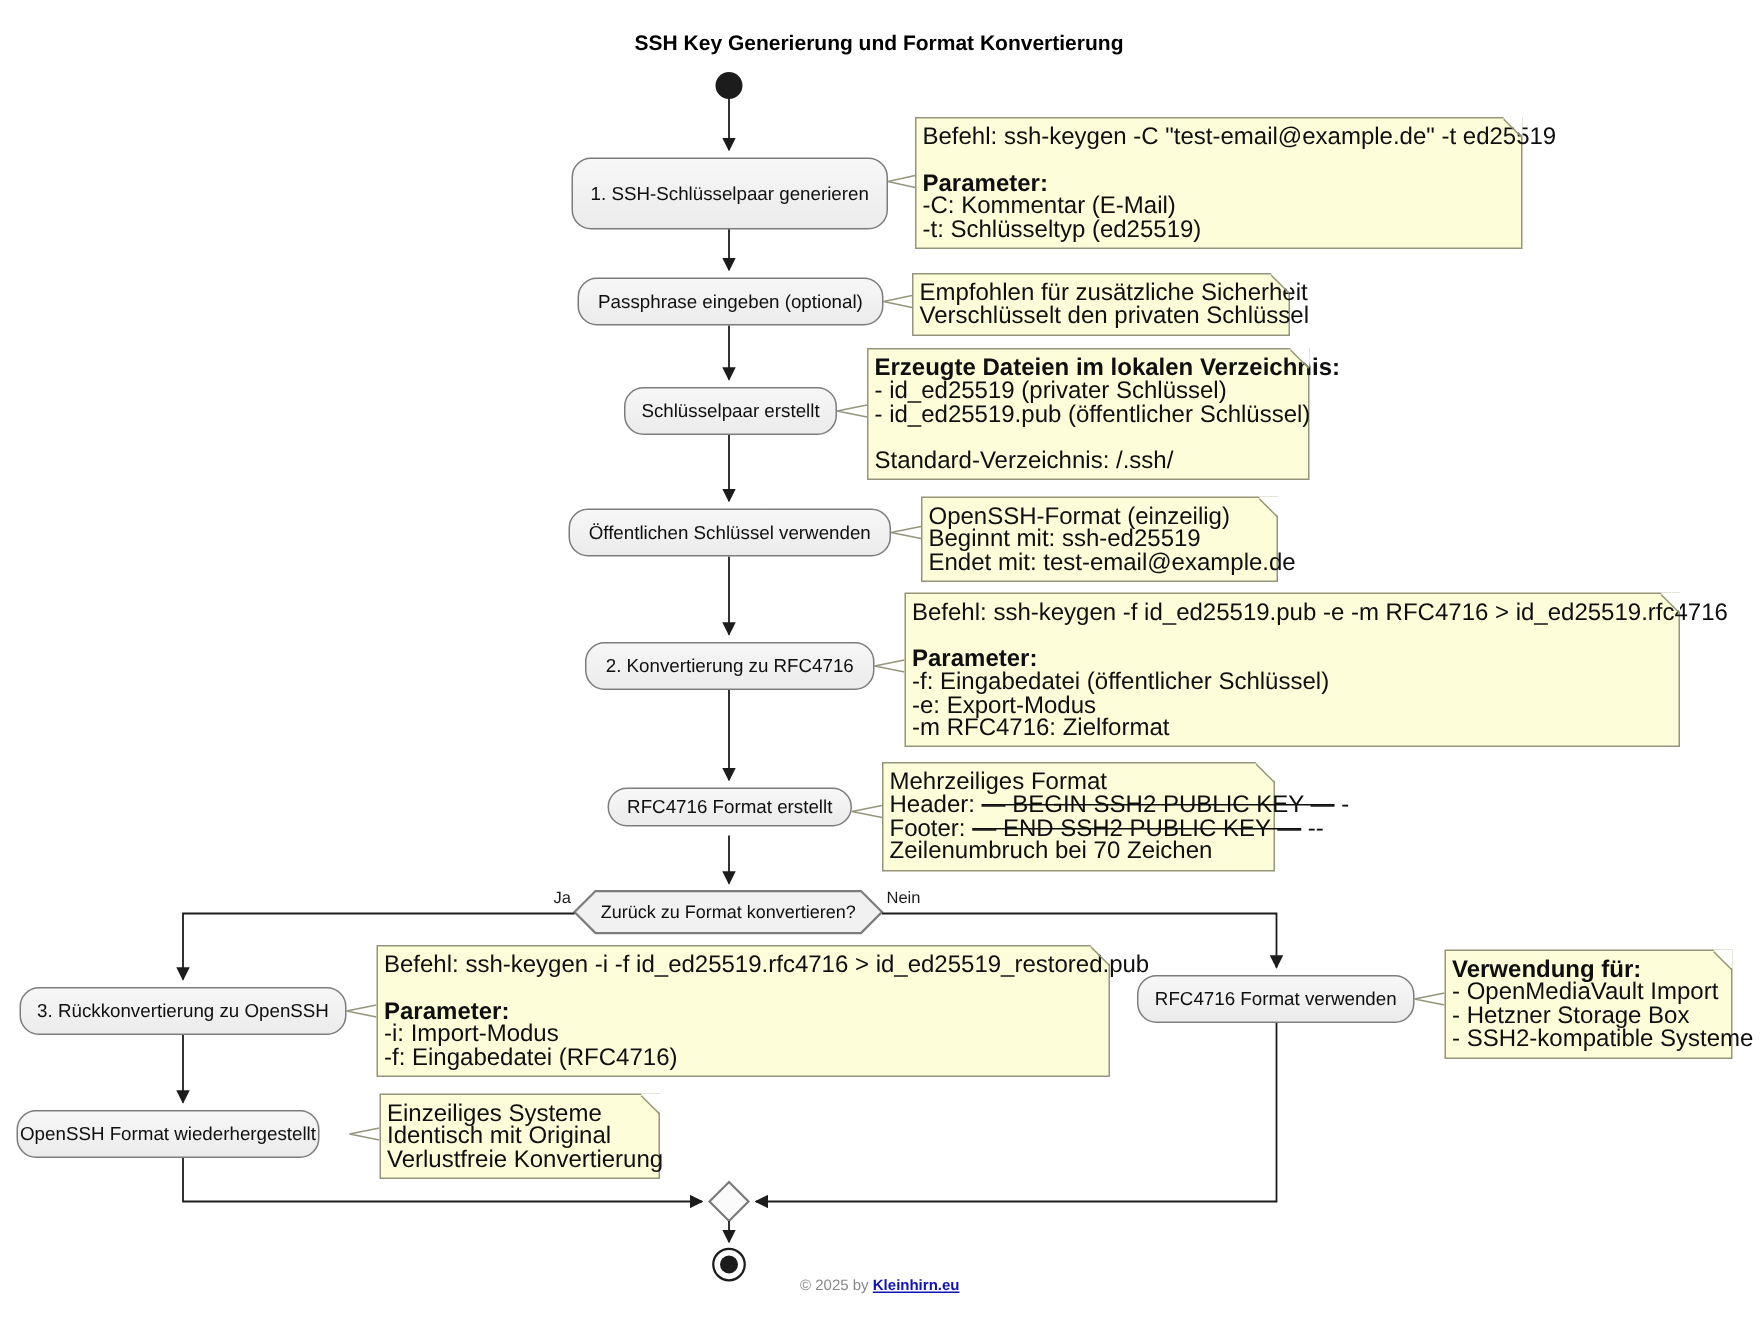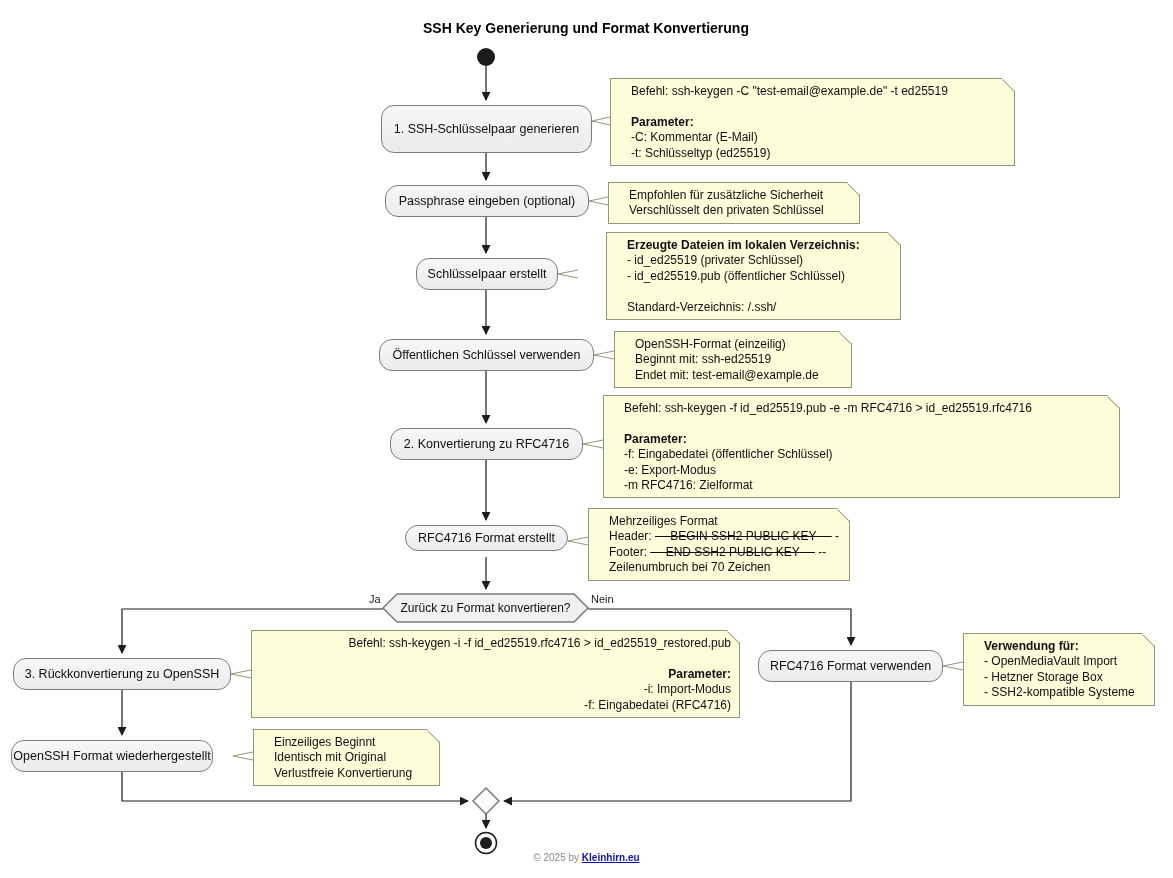--- a/index.html
+++ b/index.html
@@ -11,21 +11,21 @@
 
   .activity { position:absolute; box-sizing:border-box; display:flex; align-items:center; justify-content:center;
               background:linear-gradient(#f7f7f7,#ebebeb); border:1.5px solid #7c7c7c; border-radius:13px;
               font-size:12.5px; color:#0f0f0f; text-align:center; white-space:nowrap; }
 
   .decision-label { position:absolute; display:flex; align-items:center; justify-content:center;
                     font-size:12px; color:#0f0f0f; white-space:nowrap; }
   .branch-label { position:absolute; font-size:11px; color:#1a1a1a; }
 
   .note { position:absolute; box-sizing:border-box; background:#fdfdda; border:1px solid #95957d;
-          padding:5px 8px 4px 20px; font-size:12px; line-height:15.4px; color:#0f0f0f; }
+          padding:5px 8px 4px 4px; font-size:16px; line-height:15.4px; color:#0f0f0f; }
   .note::after { content:""; position:absolute; top:-1px; right:-1px; width:0; height:0;
                  border-top:13px solid #ffffff; border-left:13px solid transparent; }
   .note::before { content:""; position:absolute; top:5.5px; right:-2.5px; width:17px; height:1px;
                   background:#95957d; transform:rotate(45deg); z-index:2; }
   .nl { white-space:pre; }
   .nl-sp { height:15.4px; }
   .b { font-weight:bold; }
   .strike { text-decoration:line-through; }
 
   .footer { position:absolute; left:0; top:852px; width:1173px; text-align:center; font-size:10px; color:#888; }
@@ -103,21 +103,21 @@
     <div class="nl b">Parameter:</div>
     <div class="nl">-C: Kommentar (E-Mail)</div>
     <div class="nl">-t: Schlüsseltyp (ed25519)</div>
   </div>
 
   <div class="note" style="left:608px; top:182px; width:252px;">
     <div class="nl">Empfohlen für zusätzliche Sicherheit</div>
     <div class="nl">Verschlüsselt den privaten Schlüssel</div>
   </div>
 
-  <div class="note" style="left:606px; top:232px; width:295px;">
+  <div class="note" style="left:578px; top:232px; width:295px;">
     <div class="nl b">Erzeugte Dateien im lokalen Verzeichnis:</div>
     <div class="nl">- id_ed25519 (privater Schlüssel)</div>
     <div class="nl">- id_ed25519.pub (öffentlicher Schlüssel)</div>
     <div class="nl-sp"></div>
     <div class="nl">Standard-Verzeichnis: /.ssh/</div>
   </div>
 
   <div class="note" style="left:614px; top:331px; width:238px;">
     <div class="nl">OpenSSH-Format (einzeilig)</div>
     <div class="nl">Beginnt mit: ssh-ed25519</div>
@@ -133,30 +133,30 @@
     <div class="nl">-m RFC4716: Zielformat</div>
   </div>
 
   <div class="note" style="left:588px; top:508px; width:262px;">
     <div class="nl">Mehrzeiliges Format</div>
     <div class="nl"><span>Header: </span><span class="strike">— BEGIN SSH2 PUBLIC KEY —</span><span> -</span></div>
     <div class="nl"><span>Footer: </span><span class="strike">— END SSH2 PUBLIC KEY —</span><span> --</span></div>
     <div class="nl">Zeilenumbruch bei 70 Zeichen</div>
   </div>
 
-  <div class="note" style="left:251px; top:630px; width:489px;text-align:right;">
+  <div class="note" style="left:251px; top:630px; width:489px;">
     <div class="nl">Befehl: ssh-keygen -i -f id_ed25519.rfc4716 &gt; id_ed25519_restored.pub</div>
     <div class="nl-sp"></div>
     <div class="nl b">Parameter:</div>
     <div class="nl">-i: Import-Modus</div>
     <div class="nl">-f: Eingabedatei (RFC4716)</div>
   </div>
 
   <div class="note" style="left:253px; top:729px; width:187px;">
-    <div class="nl">Einzeiliges Beginnt</div>
+    <div class="nl">Einzeiliges Systeme</div>
     <div class="nl">Identisch mit Original</div>
     <div class="nl">Verlustfreie Konvertierung</div>
   </div>
 
   <div class="note" style="left:963px; top:633px; width:192px;">
     <div class="nl b">Verwendung für:</div>
     <div class="nl">- OpenMediaVault Import</div>
     <div class="nl">- Hetzner Storage Box</div>
     <div class="nl">- SSH2-kompatible Systeme</div>
   </div>

